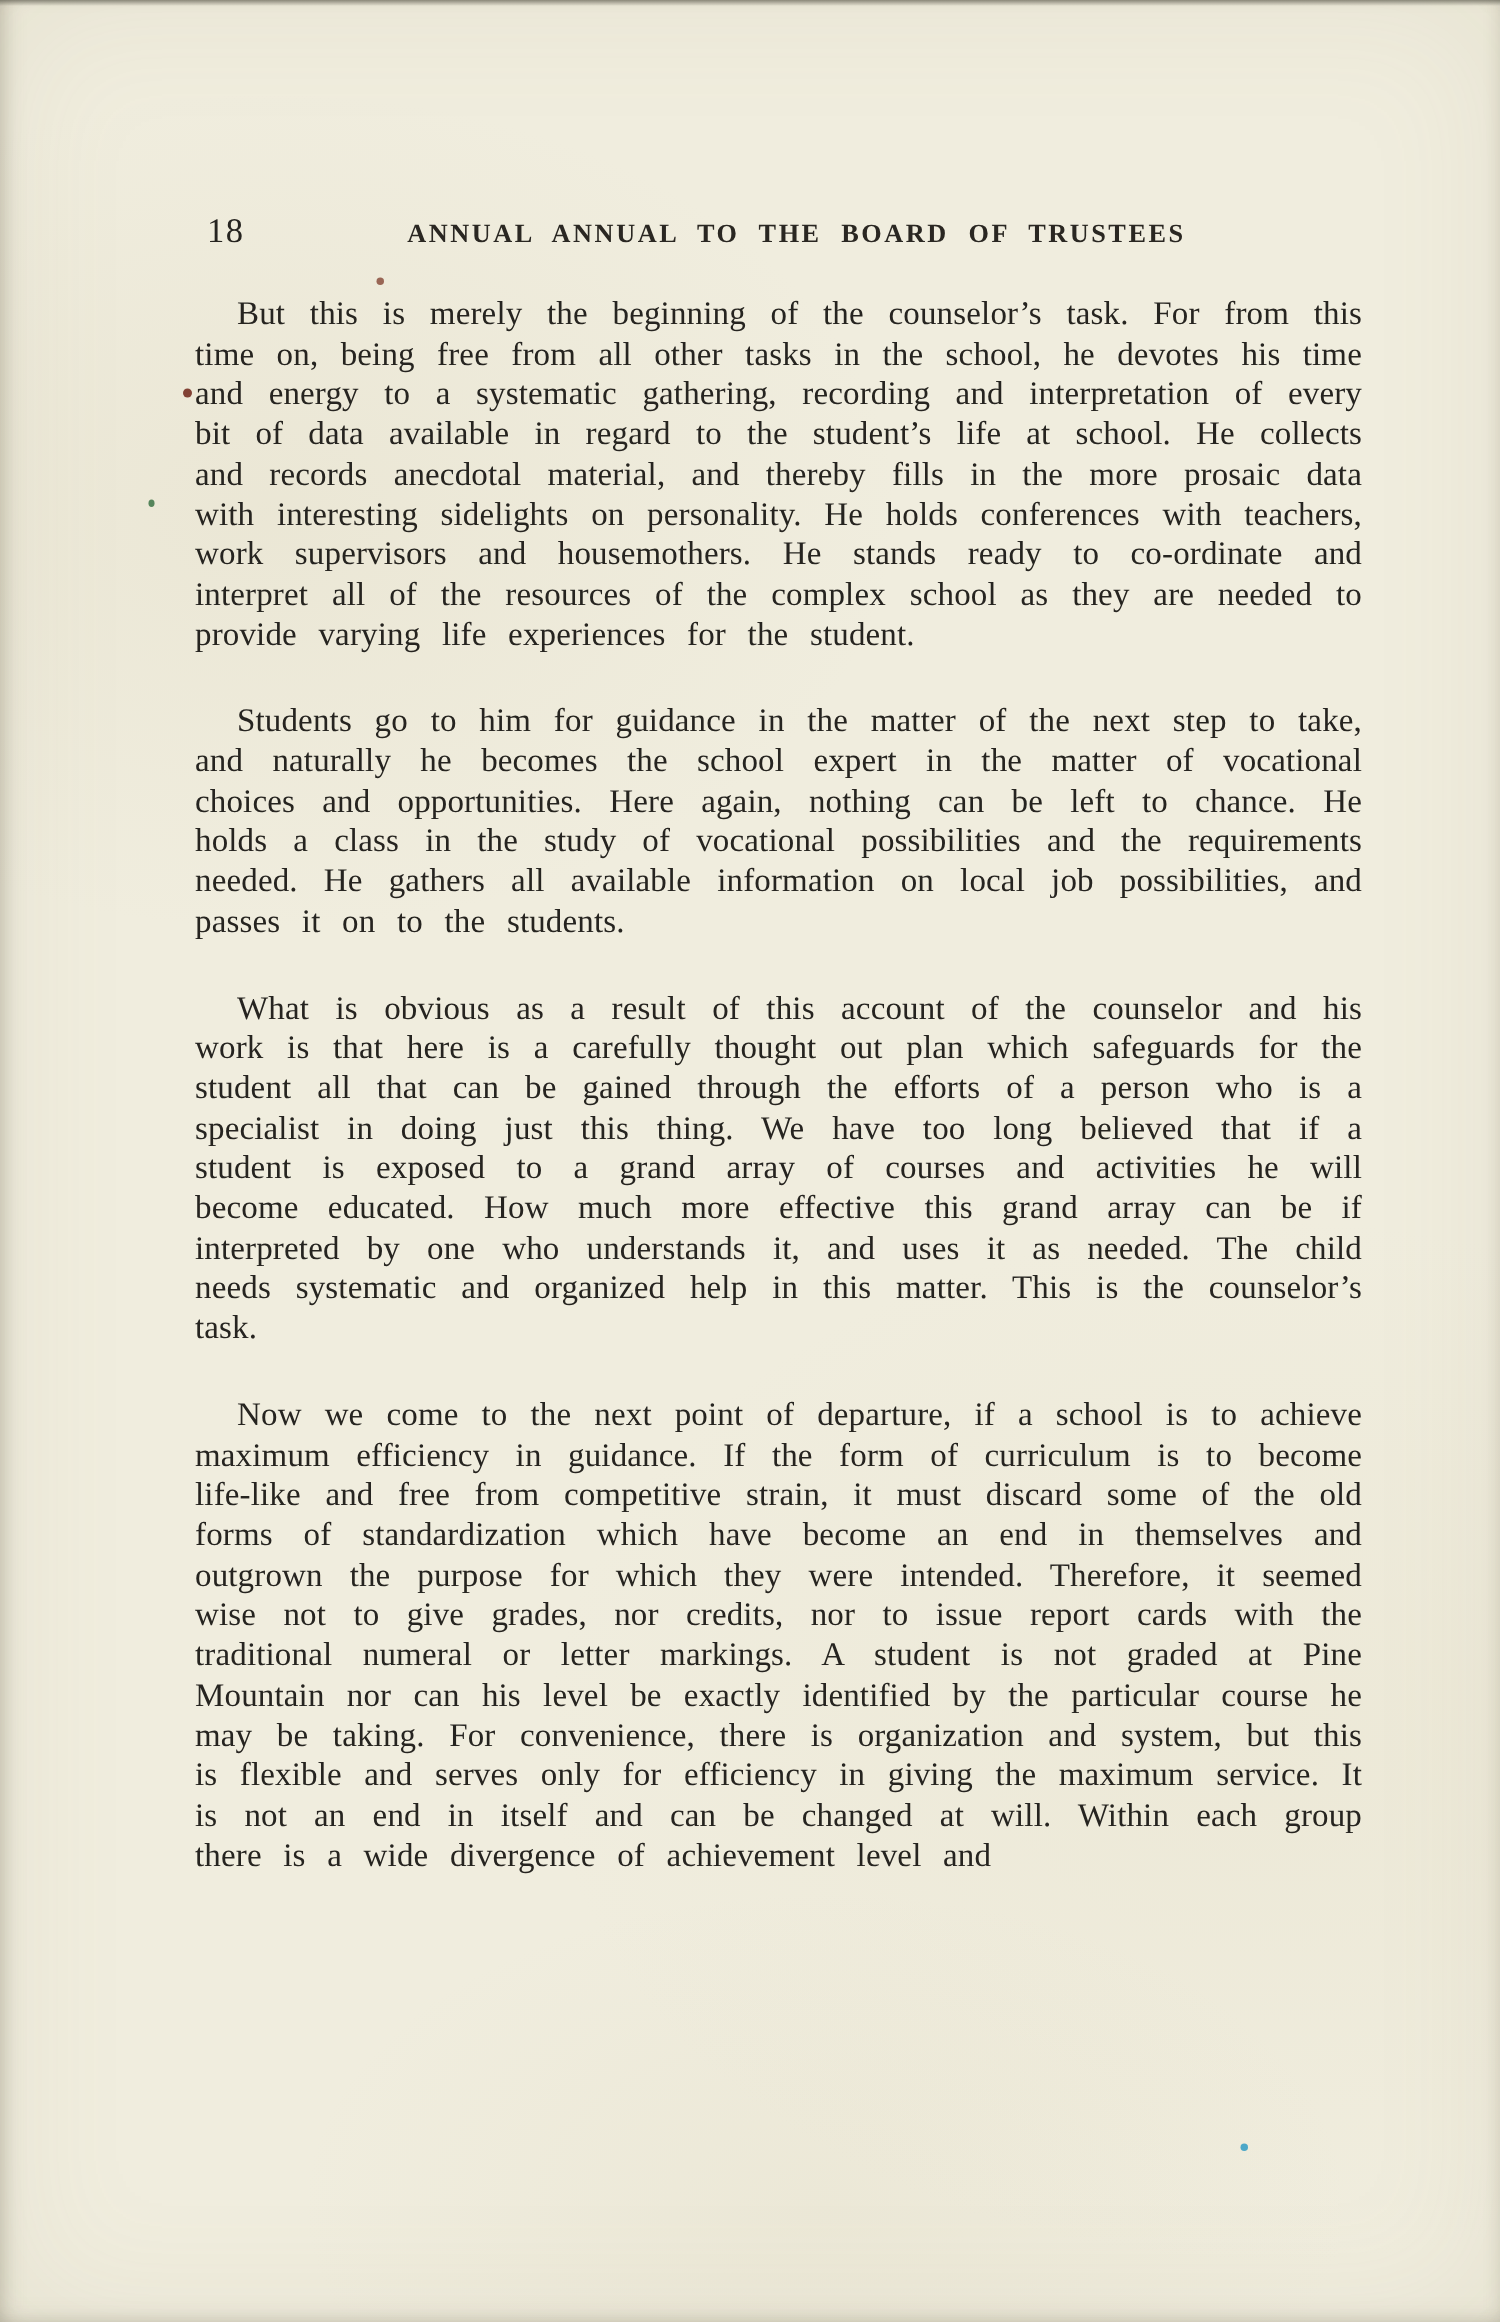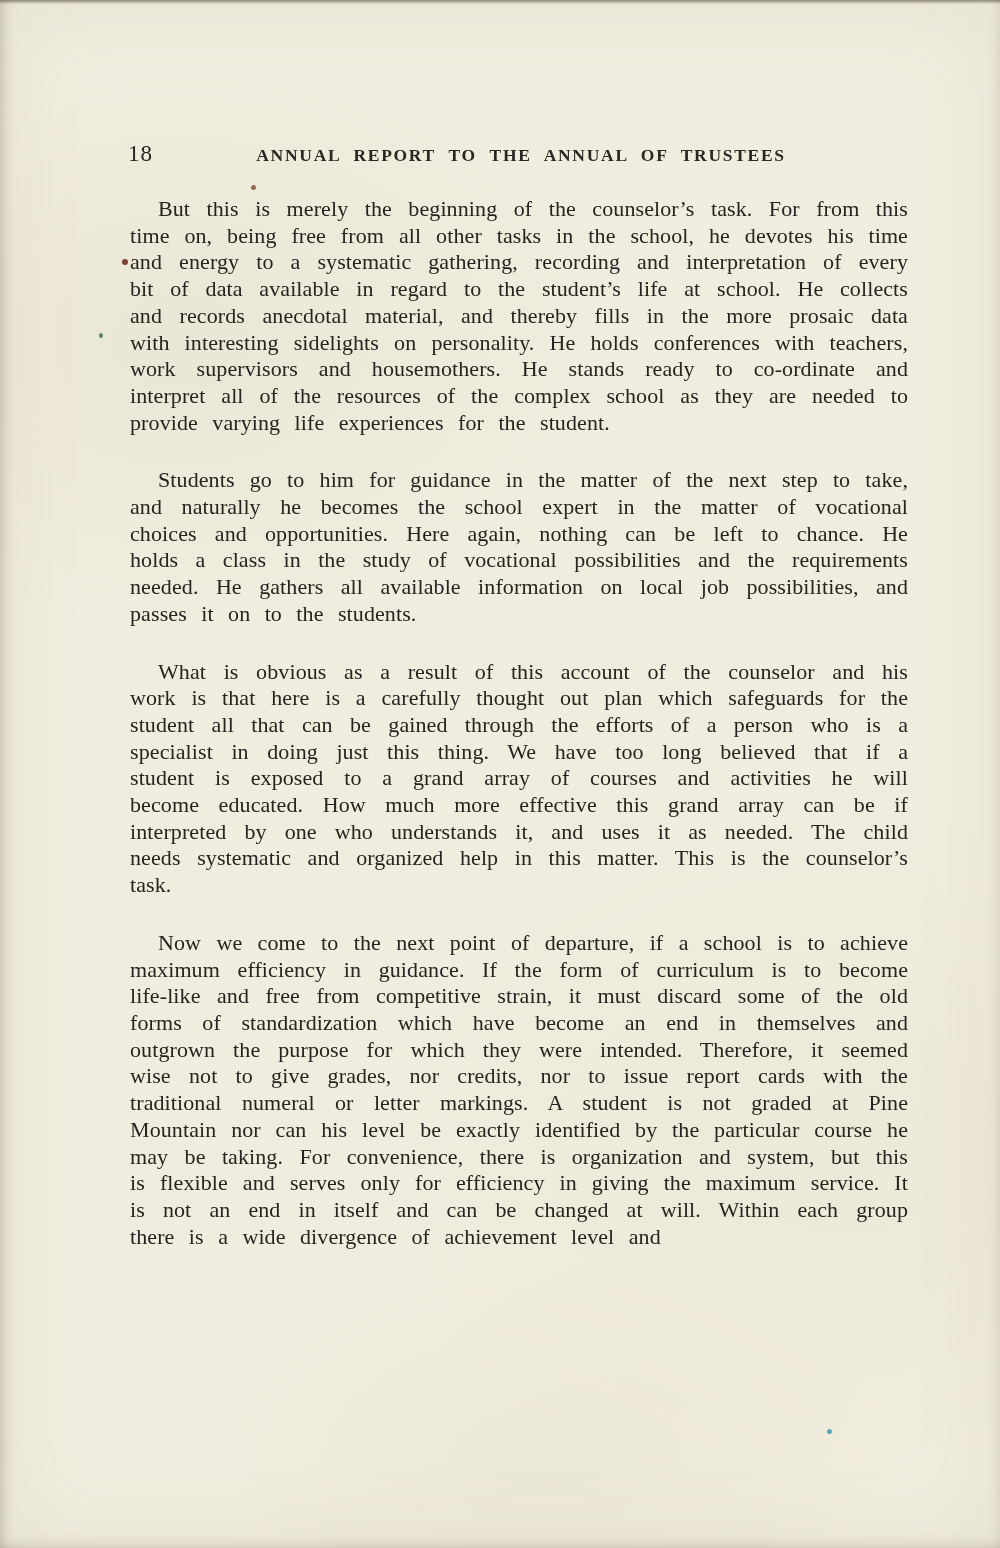--- a/index.html
+++ b/index.html
@@ -33,21 +33,21 @@
   }
   .edge-top {
     position: absolute;
     top: 0; left: 0; right: 0;
     height: 4px;
     background: linear-gradient(to bottom, rgba(82,80,68,0.60), rgba(82,80,68,0));
   }
   .running-head {
     position: absolute;
     top: 141px;
-    left: 126px;
+    left: 136px;
     width: 790px;
     height: 30px;
   }
   .folio {
     position: absolute;
     left: 2px;
     top: 0;
     font-size: 23px;
     font-weight: 400;
     color: var(--ink);
@@ -90,21 +90,21 @@
   .speck-blue   { left: 827px; top: 1429px; width: 5px; height: 5px; background: #2f9bc4; opacity: .85; }
 </style>
 </head>
 <body>
 
 <div class="page">
   <div class="edge-top"></div>
 
   <header class="running-head">
     <span class="folio">18</span>
-    <h1 class="head-title">ANNUAL REPORT TO THE ANNUAL OF TRUSTEES</h1>
+    <h1 class="head-title">ANNUAL ANNUAL TO THE BOARD OF TRUSTEES</h1>
   </header>
 
   <main class="body-text">
     <p>But this is merely the beginning of the counselor’s task.  For from this time on, being free from all other tasks in the school, he devotes his time and energy to a systematic gathering, recording and interpretation of every bit of data available in regard to the student’s life at school.  He collects and records anecdotal material, and thereby fills in the more prosaic data with interesting sidelights on personality.  He holds conferences with teachers, work supervisors and housemothers.  He stands ready to co-ordinate and interpret all of the resources of the complex school as they are needed to provide varying life experiences for the student.</p>
     <p>Students go to him for guidance in the matter of the next step to take, and naturally he becomes the school expert in the matter of vocational choices and opportunities.  Here again, nothing can be left to chance.  He holds a class in the study of vocational possibilities and the requirements needed.  He gathers all available information on local job possibilities, and passes it on to the students.</p>
     <p>What is obvious as a result of this account of the counselor and his work is that here is a carefully thought out plan which safeguards for the student all that can be gained through the efforts of a person who is a specialist in doing just this thing.  We have too long believed that if a student is exposed to a grand array of courses and activities he will become educated.  How much more effective this grand array can be if interpreted by one who understands it, and uses it as needed.  The child needs systematic and organized help in this matter.  This is the counselor’s task.</p>
     <p>Now we come to the next point of departure, if a school is to achieve maximum efficiency in guidance.  If the form of curriculum is to become life-like and free from competitive strain, it must discard some of the old forms of standardization which have become an end in themselves and outgrown the purpose for which they were intended.  Therefore, it seemed wise not to give grades, nor credits, nor to issue report cards with the traditional numeral or letter markings.  A student is not graded at Pine Mountain nor can his level be exactly identified by the particular course he may be taking.  For convenience, there is organization and system, but this is flexible and serves only for efficiency in giving the maximum service.  It is not an end in itself and can be changed at will.  Within each group there is a wide divergence of achievement level and</p>
   </main>
 
   <span class="speck speck-red"></span>

